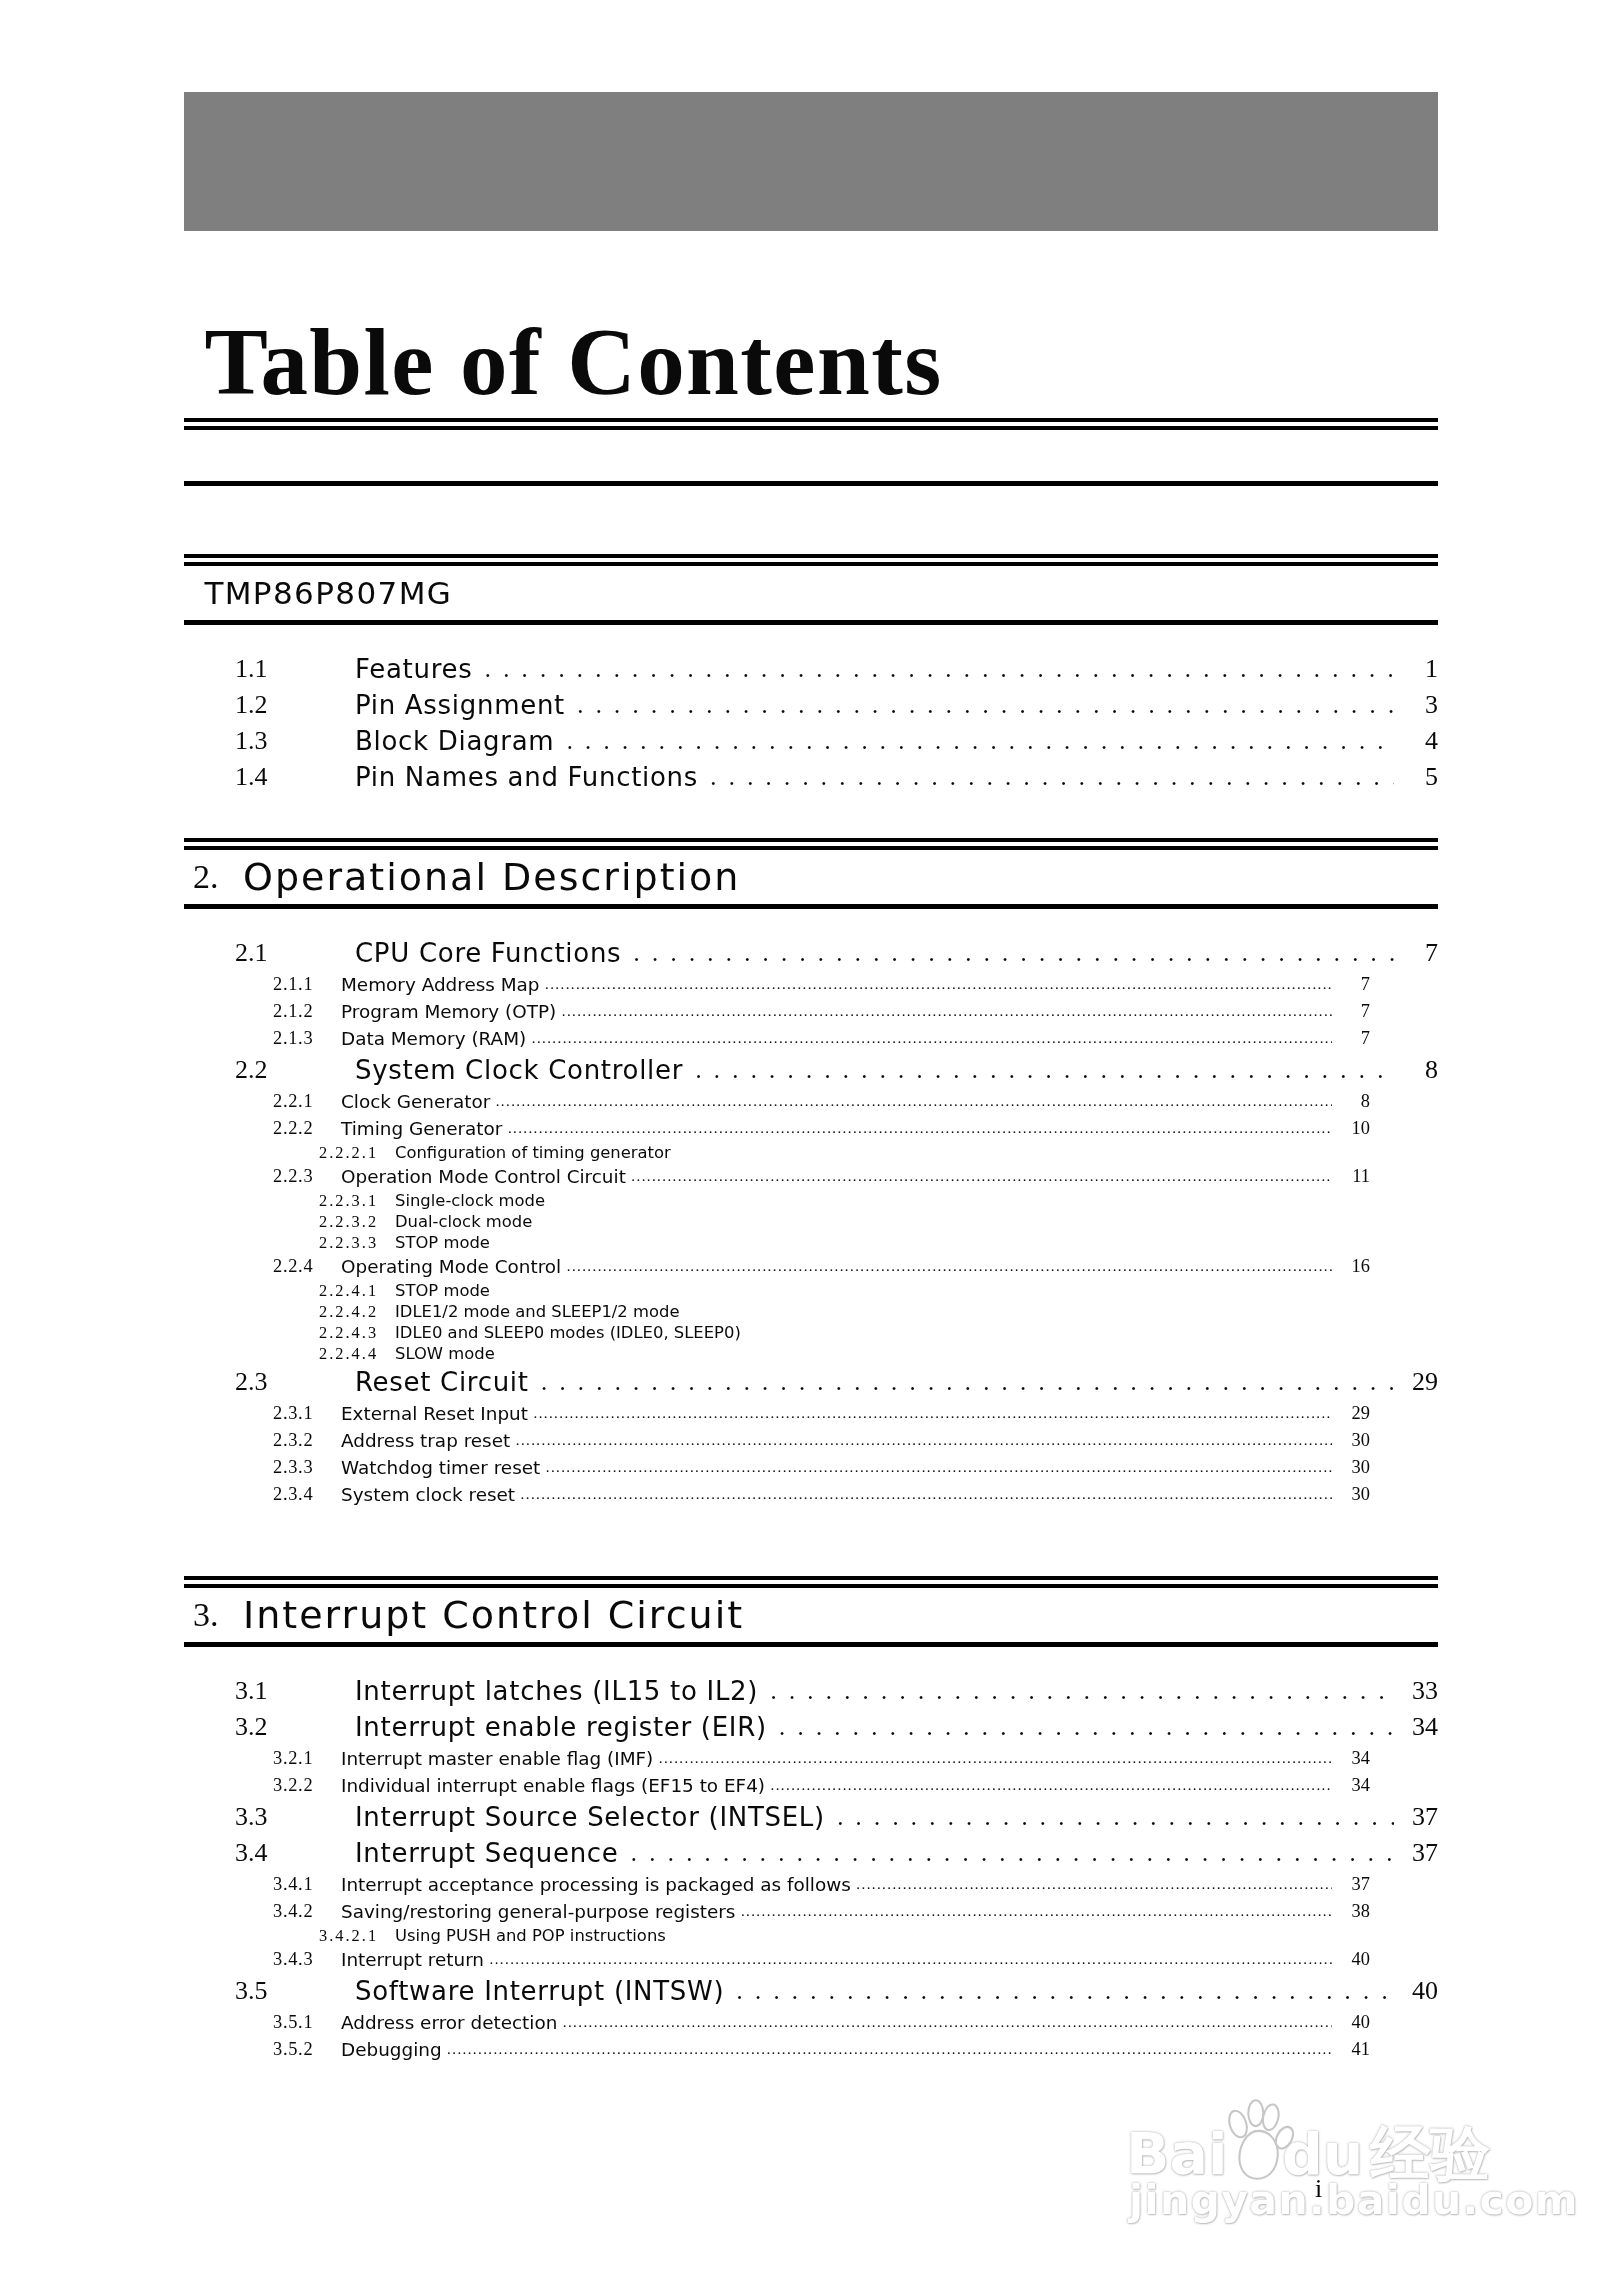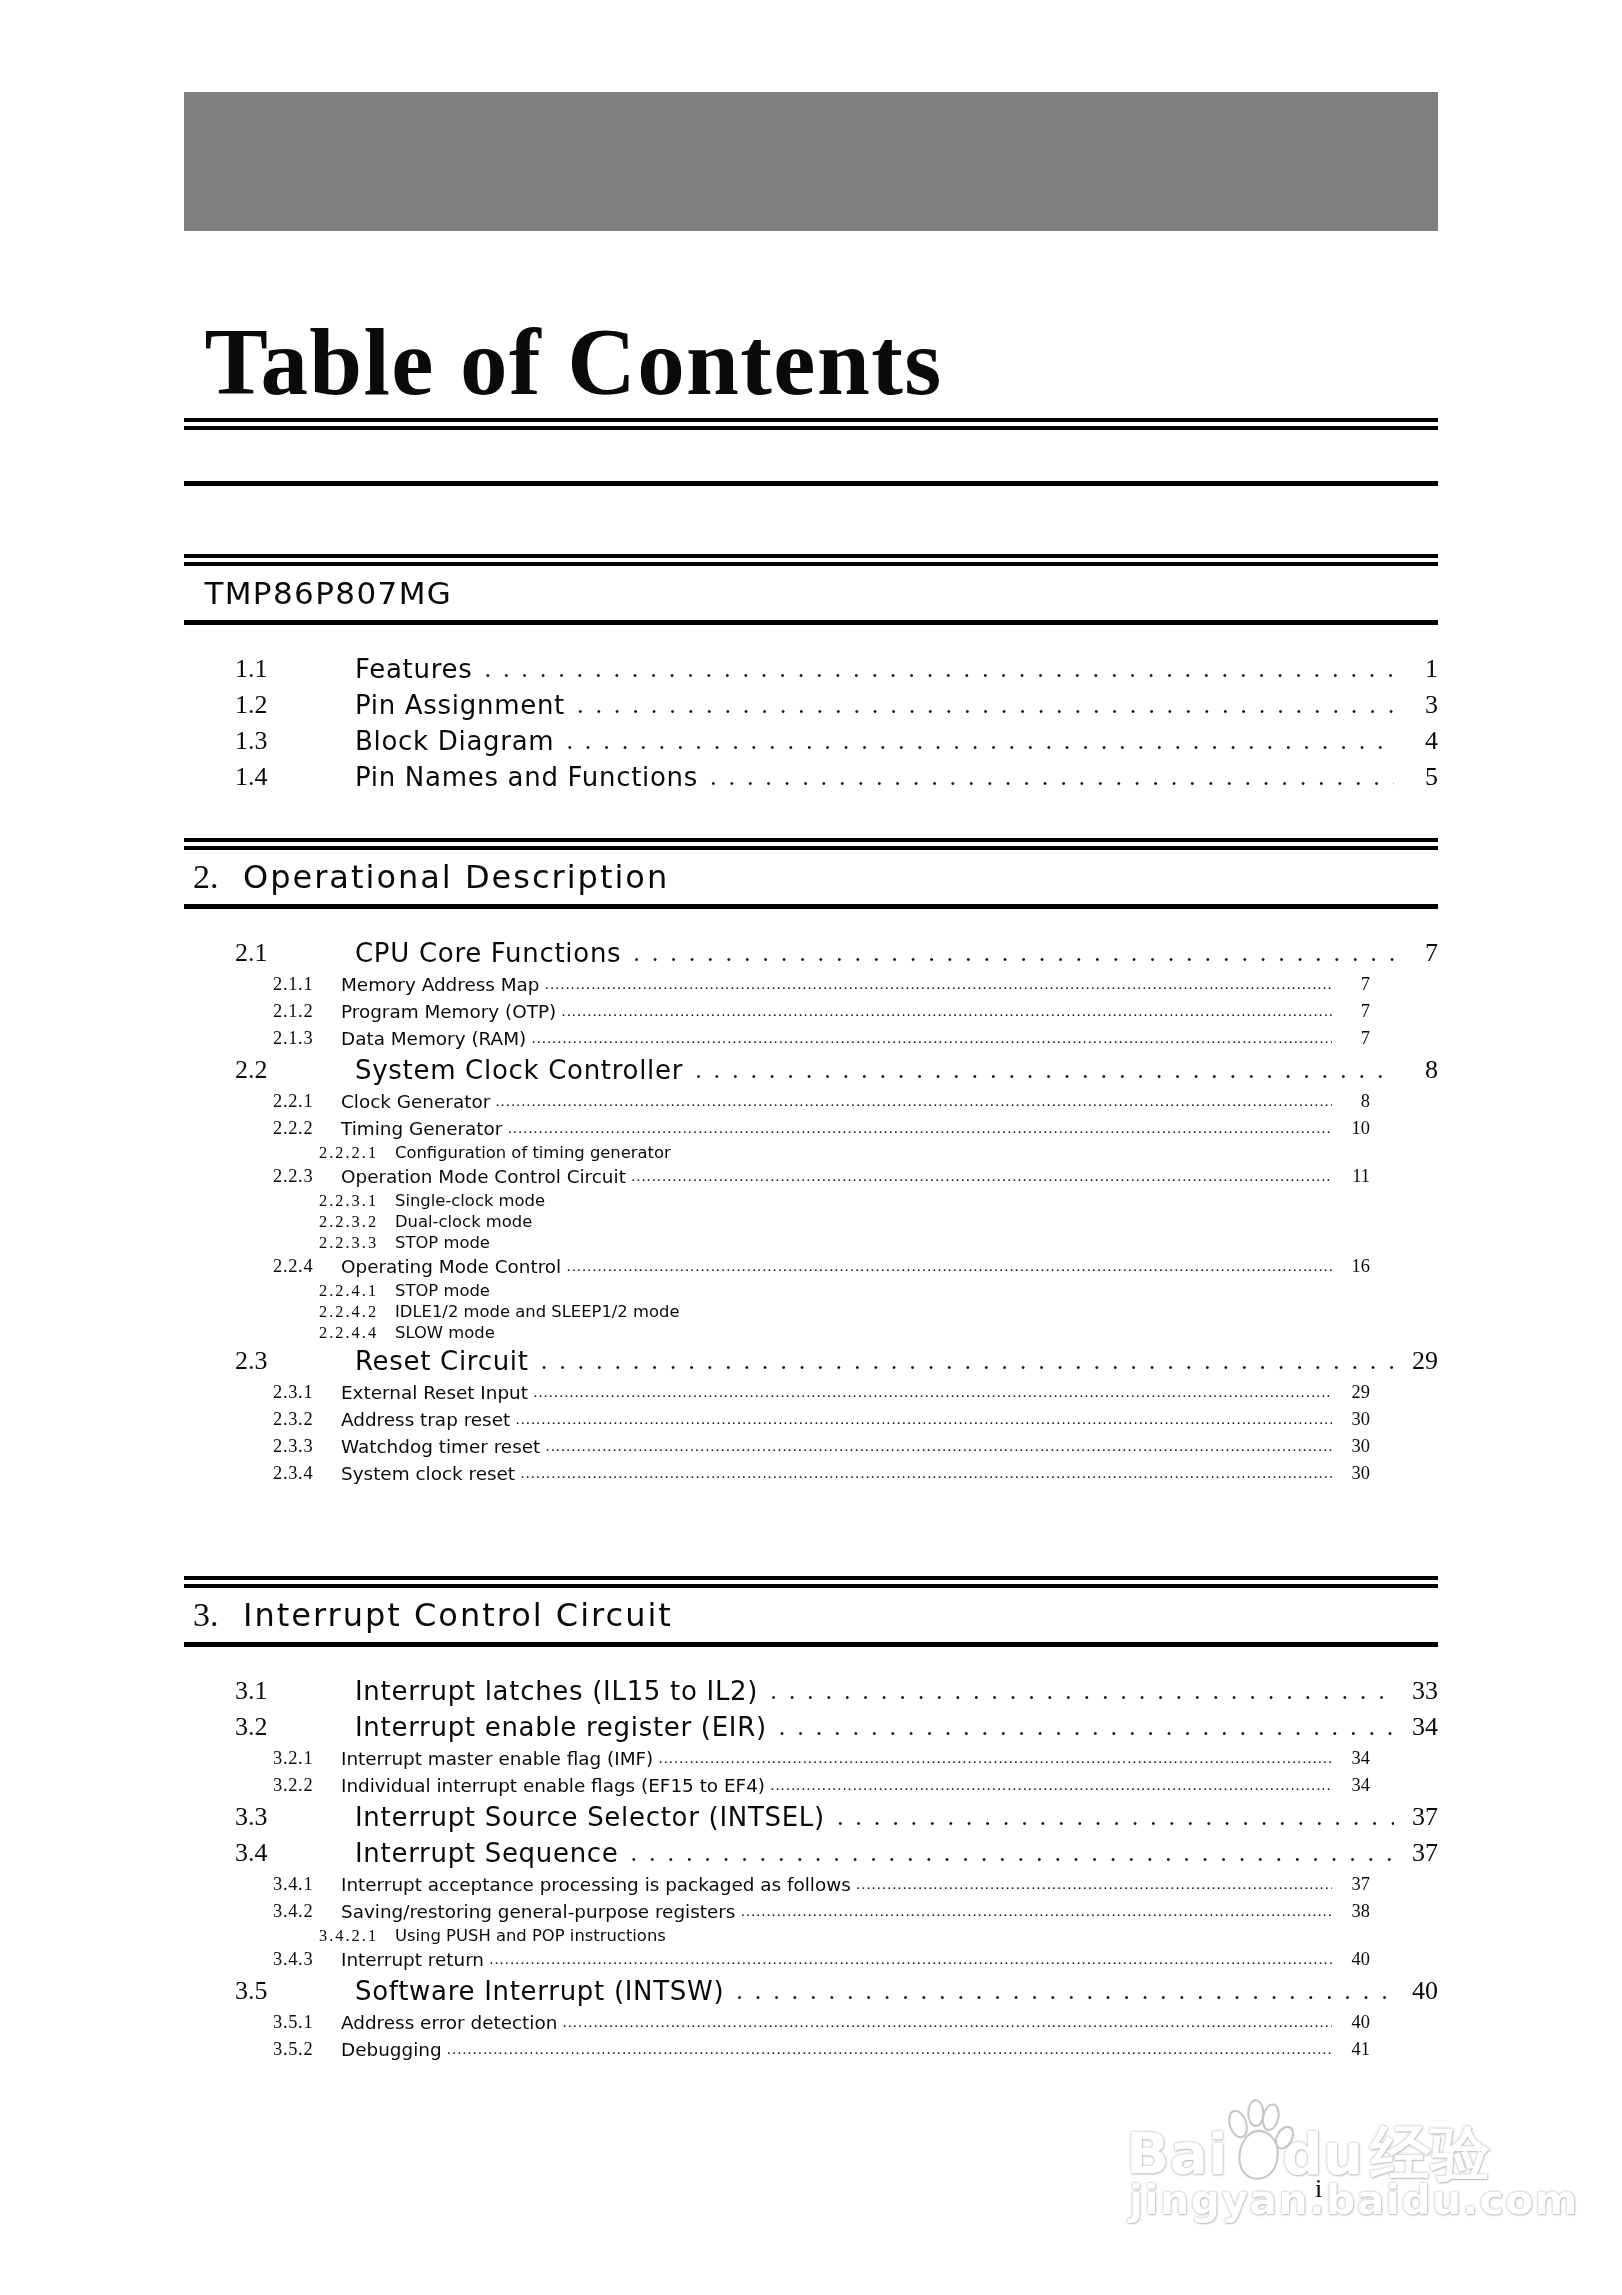--- a/index.html
+++ b/index.html
@@ -23,21 +23,21 @@
   .deco-single{top:481px;}
   
   .chapter{position:absolute;left:184px;width:1254px;}
   .c1{top:554px;} .c2{top:838px;} .c3{top:1576px;}
   .chap-head{height:54px;display:flex;align-items:center;}
   .chap-head .chap-num{
     font-family:"Liberation Serif",serif;font-size:34px;
     padding-left:8.9px;width:59px;box-sizing:border-box;flex:0 0 auto;
   }
   .chap-head .chap-title{
-    font-family:"DejaVu Sans",sans-serif;font-size:32px;letter-spacing:2px;white-space:nowrap;
+    font-family:"DejaVu Sans",sans-serif;font-size:38px;letter-spacing:2px;white-space:nowrap;
   }
   .chap-head.plain .chap-title{font-size:31px;letter-spacing:1.4px;padding-left:20.4px;}
   .entries{padding-top:26px;}
   
   .row{display:flex;align-items:flex-start;white-space:nowrap;}
   .row .num{font-family:"Liberation Serif",serif;flex:0 0 auto;}
   .row .ttl{font-family:"DejaVu Sans",sans-serif;flex:0 0 auto;}
   .row .dots{
     font-family:"Liberation Serif",serif;flex:1 1 auto;overflow:hidden;
     white-space:nowrap;margin:0 9.5px 0 12.3px;
@@ -201,20 +201,24 @@
       </div>
       <div class="row l3">
         <span class="num">2.2.4.1</span>
         <span class="ttl">STOP mode</span>
       </div>
       <div class="row l3">
         <span class="num">2.2.4.2</span>
         <span class="ttl">IDLE1/2 mode and SLEEP1/2 mode</span>
       </div>
       <div class="row l3">
+        <span class="num">2.2.4.3</span>
+        <span class="ttl">IDLE0 and SLEEP0 modes (IDLE0, SLEEP0)</span>
+      </div>
+      <div class="row l3">
         <span class="num">2.2.4.4</span>
         <span class="ttl">SLOW mode</span>
       </div>
       <div class="row l1">
         <span class="num">2.3</span>
         <span class="ttl">Reset Circuit</span>
         <span class="dots">............................................................................................................................................................................................................................</span>
         <span class="pg">29</span>
       </div>
       <div class="row l2">

